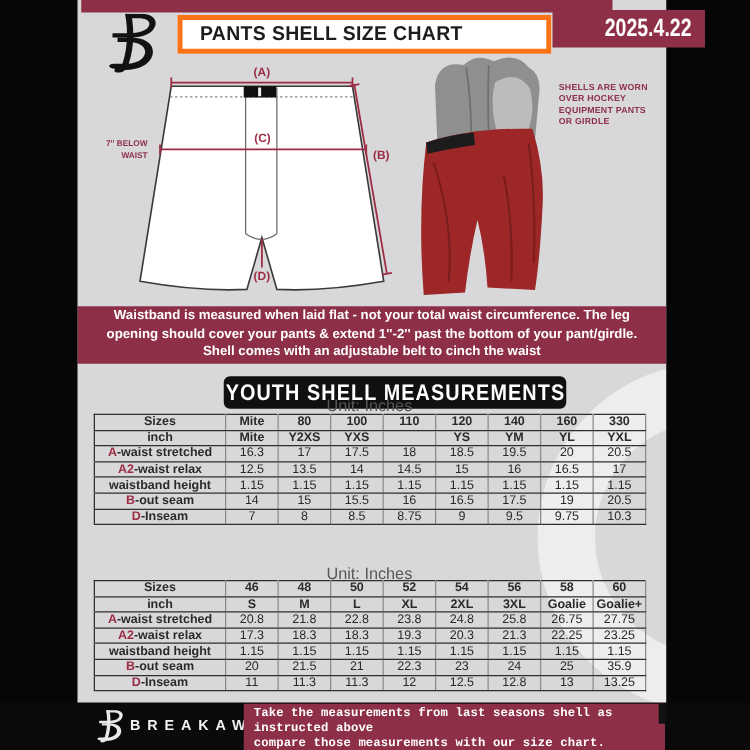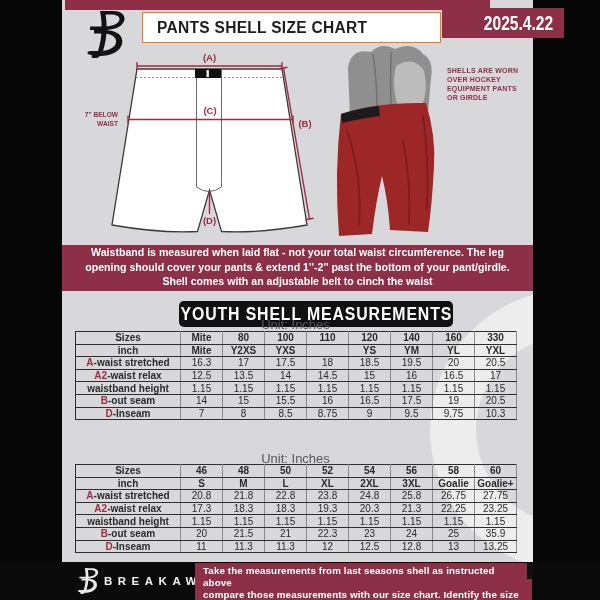--- a/index.html
+++ b/index.html
@@ -8,21 +8,21 @@
   
   .col-black{position:absolute;top:0;height:600px;background:#060606;z-index:6;}
   .col-left{left:0;width:62px;}
   .col-right{left:533px;width:67px;}
   .top-strip{position:absolute;left:65px;top:0;width:425px;height:10px;background:#8e2f48;z-index:7;}
   
   .wm{position:absolute;left:430px;top:290px;width:280px;height:280px;border-radius:50%;
       border:46px solid rgba(255,255,255,0.55);box-sizing:border-box;z-index:1;}
   
   .title-box{position:absolute;left:142px;top:12px;width:299px;height:31px;background:#fff;
-      border:1px solid #f97316;box-sizing:border-box;display:flex;align-items:center;
+      border:4px solid #f97316;box-sizing:border-box;display:flex;align-items:center;
       padding-left:14px;z-index:8;}
   .title-box span{font-size:16px;font-weight:bold;color:#1d1d1d;letter-spacing:0.3px;
       transform:scaleX(0.97);transform-origin:left;white-space:nowrap;}
   .date-box{position:absolute;left:442px;top:8px;width:91px;height:30px;background:#8e2f48;
       display:flex;align-items:center;justify-content:center;z-index:8;padding-left:31px;}
   .date-box span{color:#fff;font-size:20px;font-weight:bold;transform:scaleX(0.78);white-space:nowrap;}
   .logo-hdr{position:absolute;left:82px;top:11px;z-index:8;}
   
   .art{position:absolute;z-index:3;}
   .shell-note{position:absolute;left:447px;top:66px;width:90px;z-index:4;color:#8e2f48;
@@ -48,21 +48,21 @@
   table.meas col.c-lbl{width:105px;}
   table.meas col.c-v{width:42px;}
   table.meas .pfx{color:#9c2b43;font-weight:bold;}
   
   .footer{position:absolute;left:0;top:562px;width:600px;height:38px;background:#0a0a0a;z-index:9;}
   .footer-brand{position:absolute;left:104px;top:575px;color:#f2f2f2;font-size:11.5px;
       font-weight:bold;letter-spacing:5.5px;z-index:10;white-space:nowrap;}
   .logo-ftr{position:absolute;left:75px;top:568px;z-index:10;}
   .footer-note{position:absolute;left:195px;top:563px;width:337px;height:37px;background:#8e2f48;
       z-index:10;box-sizing:border-box;padding:2px 6px 0 8px;}
-  .footer-note div{color:#fff;font-size:9.8px;font-weight:bold;line-height:11.9px;letter-spacing:0.1px;}
+  .footer-note div{color:#fff;font-size:9.8px;font-weight:bold;line-height:11.9px;letter-spacing:0.1px;font-family:Liberation Mono, monospace;}
   .footer-tab{position:absolute;left:527px;top:563px;width:6px;height:16px;background:#111;z-index:11;}
 </style>
 </head>
 <body>
 
 <div class="page">
 
   <div class="wm"></div>
 
   <div class="col-black col-left"></div>

